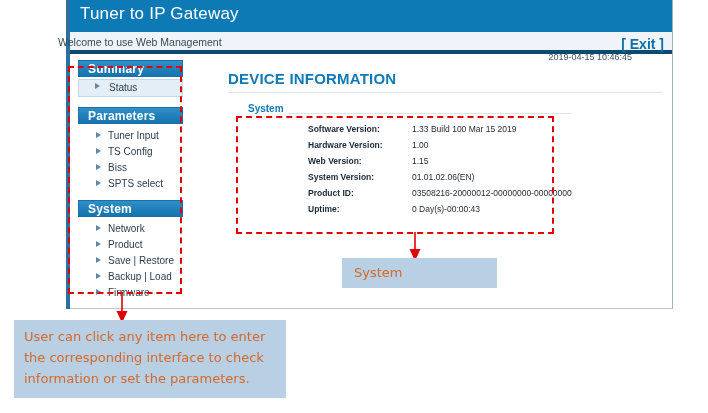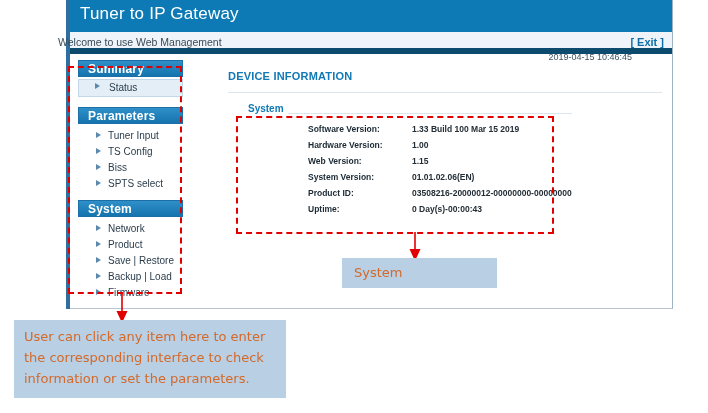--- a/index.html
+++ b/index.html
@@ -33,34 +33,34 @@
   .titlebar .title{
     position:absolute;left:10px;top:4px;
     color:#ffffff;font-size:17px;letter-spacing:.2px;
     font-family:"Liberation Sans", sans-serif;
   }
 
   
   .subbar{
     position:absolute;left:70px;top:32px;width:602px;height:22px;
     background:#eef4f9;
-    border-bottom:6px solid #0c4a6e;
+    border-bottom:4px solid #0c4a6e;
     box-sizing:border-box;
   }
   .subbar .crumb{
     position:absolute;left:-12px;top:4px;
     font-size:10.5px;color:#3a4a56;white-space:nowrap;
   }
   .subbar .stamp{
     position:absolute;right:40px;top:20px;
     font-size:9px;color:#3f5362;white-space:nowrap;
   }
   .subbar .exit{
     position:absolute;right:8px;top:4px;
-    font-size:11px;color:#0d6ea8;font-weight:bold;white-space:nowrap;
+    font-size:14px;color:#0d6ea8;font-weight:bold;white-space:nowrap;
     cursor:pointer;
   }
 
   
   .sidebar{
     position:absolute;left:78px;top:60px;width:105px;height:225px;
   }
   .sec-head{
     background:linear-gradient(#2f8fc9,#1574ad);
     color:#ffffff;font-size:12px;font-weight:bold;
@@ -91,42 +91,42 @@
     border-left:5px solid #5b88ab;
     border-top:3.5px solid transparent;
     border-bottom:3.5px solid transparent;
   }
   .menu-item.selected .bullet{left:16px;top:3px;}
   .gap{height:8px;}
 
   
   .content{position:absolute;left:228px;top:70px;width:430px;}
   .dev-info{
-    font-size:11px;font-weight:bold;color:#1179b5;letter-spacing:.2px;
+    font-size:15px;font-weight:bold;color:#1179b5;letter-spacing:.2px;
   }
   .hr{
     position:absolute;left:228px;top:92px;width:434px;height:1px;
     background:#dde6ed;
   }
   .sys-label{
     position:absolute;left:248px;top:103px;
     font-size:10px;font-weight:bold;color:#1179b5;
   }
   .sys-rule{
     position:absolute;left:288px;top:113px;width:284px;height:1px;
     background:#dde6ed;
   }
   .info-table{
     position:absolute;left:308px;top:124px;
     font-size:8.5px;color:#1b2a35;
     border-collapse:collapse;
   }
   .info-table td{padding:0 0 6px 0;vertical-align:top;line-height:10px;}
   .info-table td.k{font-weight:bold;width:104px;white-space:nowrap;}
-  .info-table td.v{white-space:nowrap;color:#232d35;font-weight:bold;}
+  .info-table td.v{white-space:nowrap;color:#232d35;}
 
   
   .dash{
     position:absolute;
     border:2px dashed #e00000;
     box-sizing:border-box;
     pointer-events:none;
   }
   .dash-sidebar{left:68px;top:66px;width:114px;height:228px;}
   .dash-info{left:236px;top:116px;width:318px;height:118px;}

